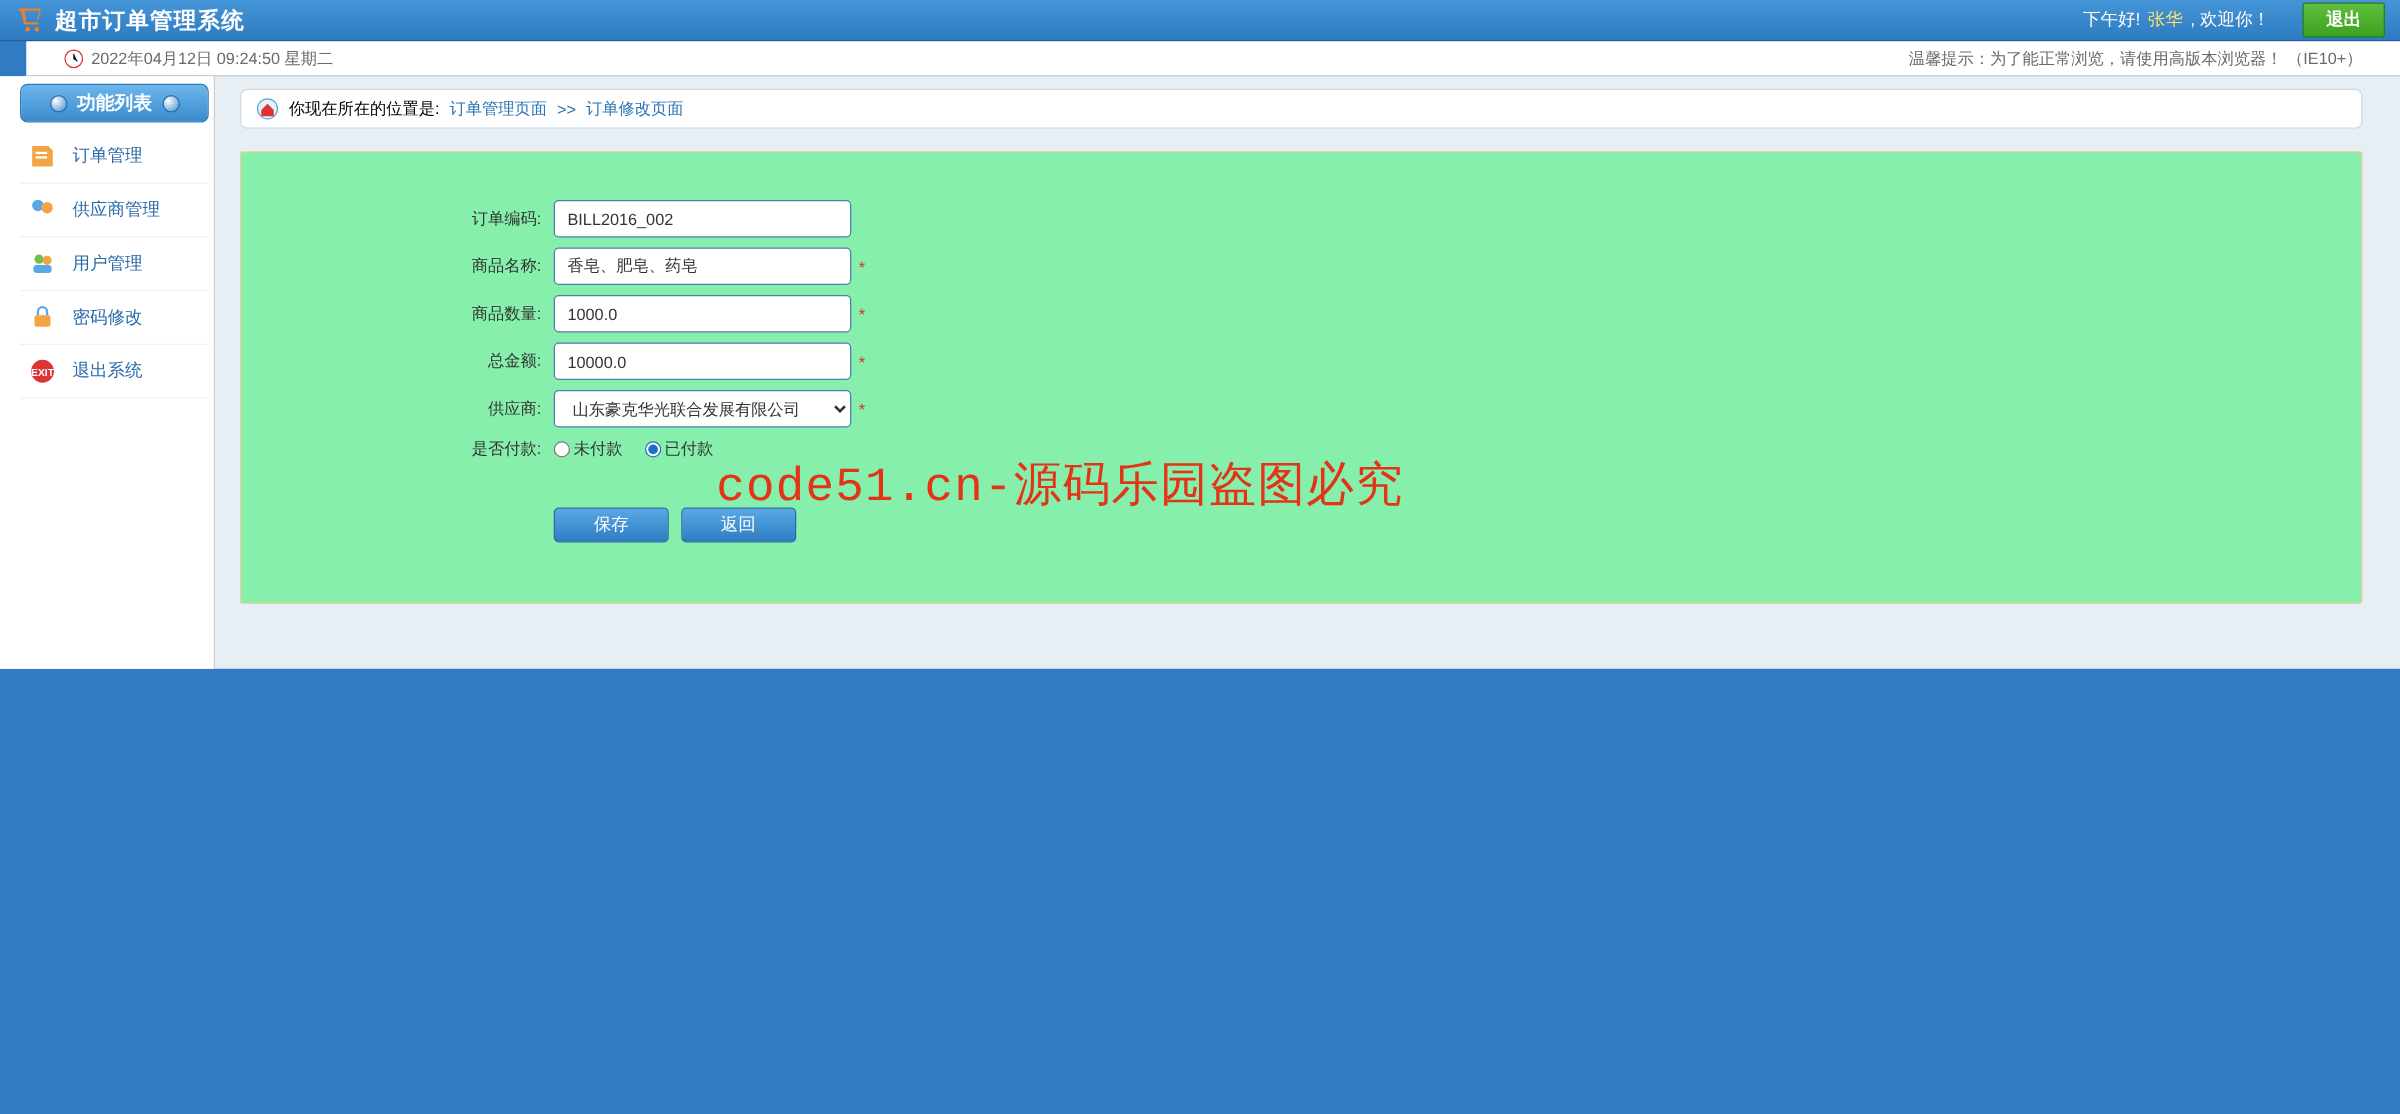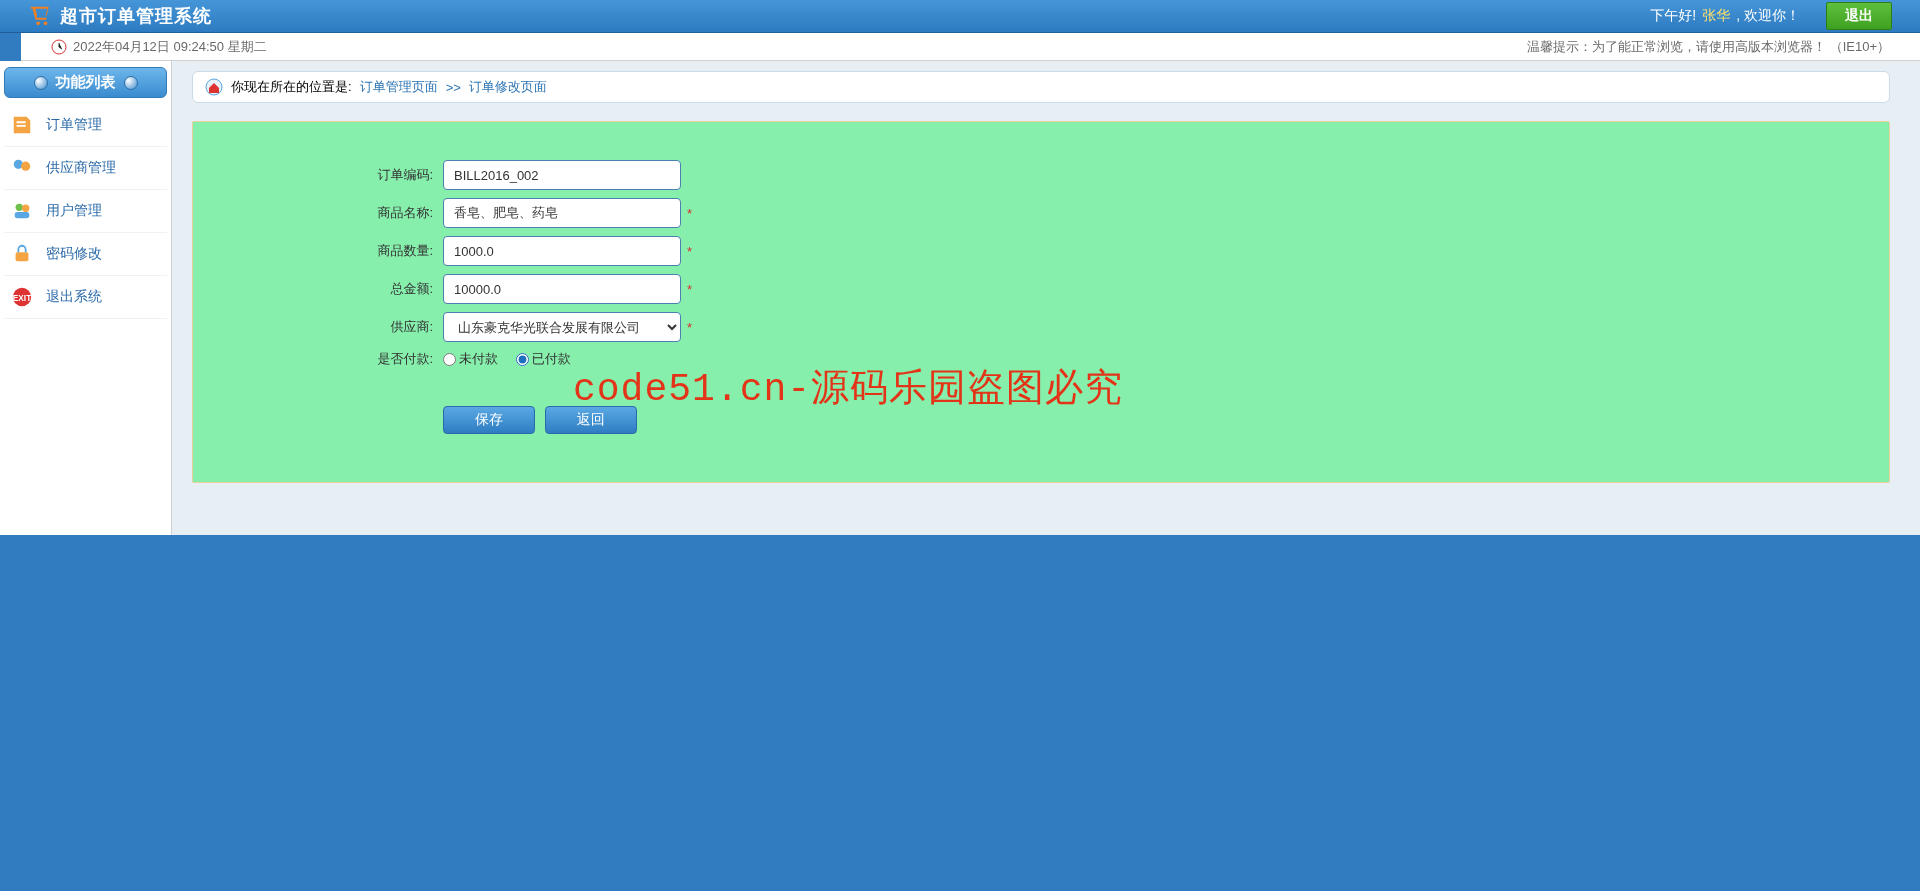--- a/index.html
+++ b/index.html
@@ -1,37 +1,37 @@
 <!DOCTYPE html>
 <html><head>
 <meta charset="utf-8">
 <style>
   * { box-sizing: border-box; margin: 0; padding: 0; }
   body { font-family: "Microsoft YaHei", Arial, sans-serif; font-size: 13px; background: #317cc0; width: 1920px; height: 891px; overflow: hidden; }
   
   
-  .header { height: 33px; background: linear-gradient(to bottom, #4596d8, #2d7ac0); display: flex; align-items: center; justify-content: space-between; padding: 0 28px; color: #fff; border-bottom: 1px solid #1f5e99; }
+  .header { height: 33px; background: linear-gradient(to bottom, #4596d8, #2d7ac0); display: flex; align-items: center; justify-content: space-between; padding: 0 12px; color: #fff; border-bottom: 1px solid #1f5e99; }
   .header-left { display: flex; align-items: center; gap: 8px; }
   .cart-icon { width: 24px; height: 22px; display: inline-block; }
   .header-title { font-size: 18px; font-weight: bold; letter-spacing: 1px; }
   .header-right { display: flex; align-items: center; gap: 6px; font-size: 14px; }
   .header-right .uname { color: #ffe26b; font-weight: normal; }
   .btn-exit { background: linear-gradient(to bottom,#5fbf3c,#3da11f); border:1px solid #2e7e17; color: #fff; padding: 4px 18px; cursor: pointer; font-size: 14px; font-weight:bold; margin-left:20px; border-radius:2px;text-align:right;}
   
   
   .subheader { height: 28px; background: #fff; display: flex; align-items: center; justify-content: space-between; padding: 0 30px 0 30px; border-bottom: 1px solid #d0d0d0; font-size: 13px; color: #6a6a6a; margin-left: 21px;}
   .subheader-left { display:flex; align-items:center; gap:6px; }
   .clock-icon { width:16px; height:16px; display:inline-block; }
   .subheader-right { font-size: 13px; }
   
   
   .main { display: flex; background: #e7eef4; height: 474px; }
   
   
-  .sidebar { width: 172px; background: #fff; padding: 6px 4px 0 4px; border-right:1px solid #d0d0d0;}
+  .sidebar { width: 172px; background: #fff; padding: 6px 4px 0 16px; border-right:1px solid #d0d0d0;}
   .sidebar-header { background: linear-gradient(to bottom,#6db6ec,#3a8bce); border:1px solid #2f7ab7; border-radius: 6px; padding: 5px 8px; display:flex; align-items:center; justify-content:center; gap:8px; color:#fff; font-weight:bold; margin-bottom:6px; font-size:15px;}
   .dot { width:14px; height:14px; border-radius:50%; background: radial-gradient(circle at 30% 30%, #fff, #3a8bce); border:1px solid #2c6ea8; display:inline-block;}
   .nav-list { list-style:none; }
   .nav-item { display:flex; align-items:center; gap:12px; padding: 10px 8px 10px 6px; border-bottom:1px solid #eef2f6; cursor:pointer; color:#2b6aa8; font-size:14px;}
   .nav-icon { width:24px; height:22px; display:inline-block; }
   
   
   .content { flex:1; padding: 10px 30px 0 20px; }
   .breadcrumb-wrap { background:#fff; border:1px solid #c9dbe9; border-radius:6px; padding: 6px 12px; display:flex; align-items:center; gap:8px; font-size:13px; margin-bottom:18px;}
   .home-icon { width:18px; height:18px; display:inline-block;}

